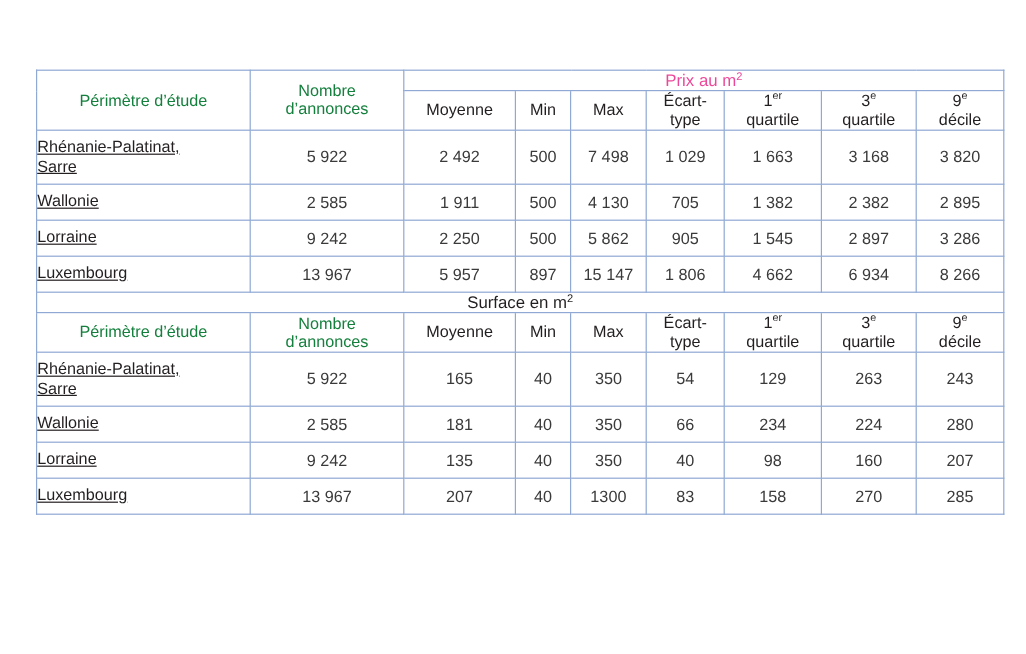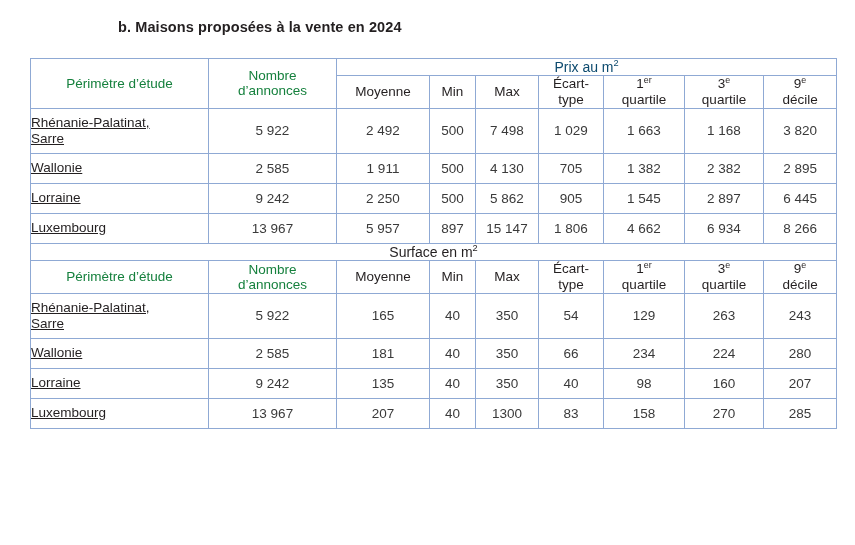--- a/index.html
+++ b/index.html
@@ -65,21 +65,21 @@
     text-align: center;
     color: #231f20;
     line-height: 1.18;
     padding: 4px 3px;
   }
   .hd-group {
     background: #dfe4f3;
     font-weight: bold;
     font-size: 14px;
     text-align: center;
-    color: #0c4a6e;
+    color: #ec4899;
     padding: 6px 4px;
   }
   .hd-band {
     background: #dfe4f3;
     font-weight: bold;
     font-size: 14px;
     text-align: center;
     color: #231f20;
     padding: 7px 4px;
   }
@@ -119,21 +119,20 @@
     font-size: 0.66em;
     vertical-align: super;
     line-height: 0;
   }
 </style>
 </head>
 <body>
 
 <div id="page">
 
-  <div class="fig-title">b. Maisons proposées à la vente en 2024</div>
 
   <div class="table-wrap">
     <table class="stats">
       <colgroup>
         <col style="width:178px">
         <col style="width:128px">
         <col style="width:93px">
         <col style="width:46px">
         <col style="width:63px">
         <col style="width:65px">
@@ -157,21 +156,21 @@
             <td class="hd">9<sup>e</sup><br>décile</td>
           </tr>
           <tr class="r-tall">
             <td class="lbl">Rhénanie-Palatinat,<br>Sarre</td>
             <td class="val">5 922</td>
             <td class="val">2 492</td>
             <td class="val">500</td>
             <td class="val">7 498</td>
             <td class="val">1 029</td>
             <td class="val">1 663</td>
-            <td class="val">1 168</td>
+            <td class="val">3 168</td>
             <td class="val">3 820</td>
           </tr>
           <tr class="r-norm">
             <td class="lbl">Wallonie</td>
             <td class="val">2 585</td>
             <td class="val">1 911</td>
             <td class="val">500</td>
             <td class="val">4 130</td>
             <td class="val">705</td>
             <td class="val">1 382</td>
@@ -180,21 +179,21 @@
           </tr>
           <tr class="r-norm">
             <td class="lbl">Lorraine</td>
             <td class="val">9 242</td>
             <td class="val">2 250</td>
             <td class="val">500</td>
             <td class="val">5 862</td>
             <td class="val">905</td>
             <td class="val">1 545</td>
             <td class="val">2 897</td>
-            <td class="val">6 445</td>
+            <td class="val">3 286</td>
           </tr>
           <tr class="r-norm">
             <td class="lbl">Luxembourg</td>
             <td class="val">13 967</td>
             <td class="val">5 957</td>
             <td class="val">897</td>
             <td class="val">15 147</td>
             <td class="val">1 806</td>
             <td class="val">4 662</td>
             <td class="val">6 934</td>

